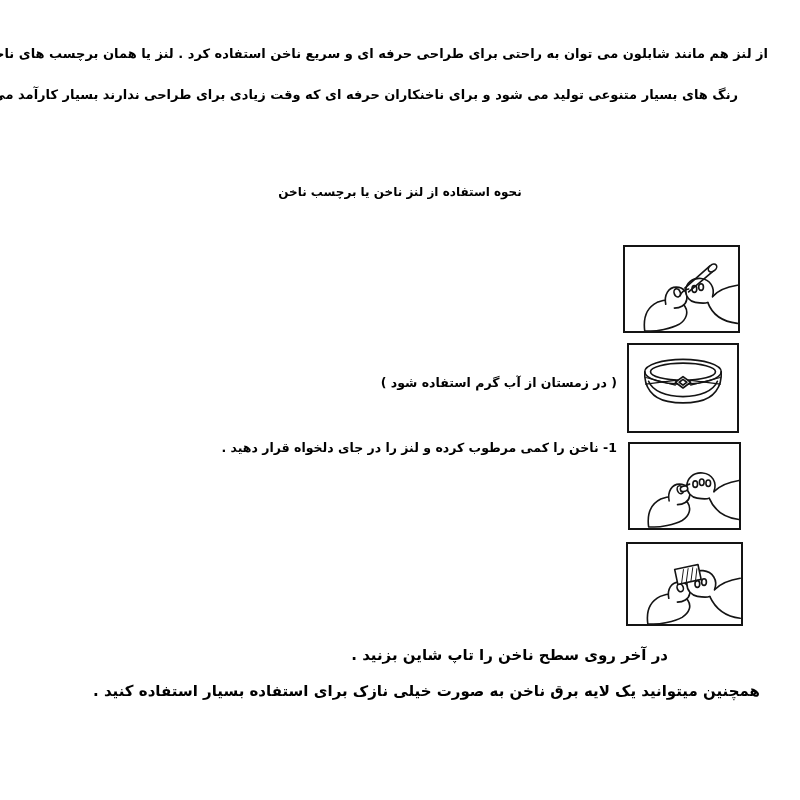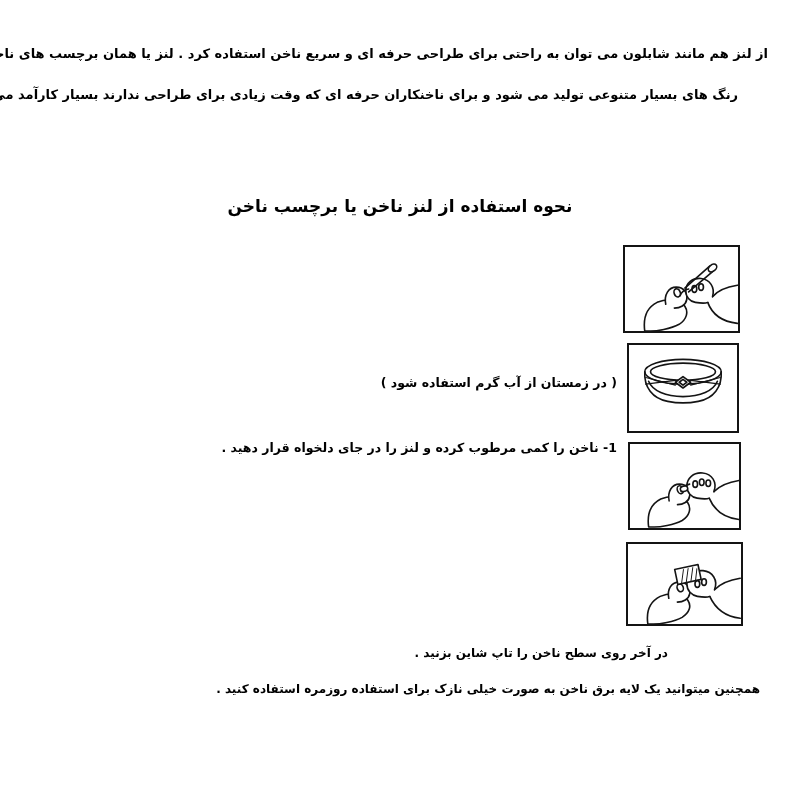--- a/index.html
+++ b/index.html
@@ -16,27 +16,27 @@
     margin:0;
     white-space:nowrap;
     direction:rtl;
     unicode-bidi:embed;
     font-weight:bold;
     color:#000000;
     line-height:1.25;
   }
   .intro-line{font-size:13px;}
   .heading{
-    font-size:17px;
-    top:196px;left:0;width:100%;
+    font-size:12px;
+    top:185px;left:0;width:100%;
     text-align:center;
     letter-spacing:0.5px;
   }
   .step-text{font-size:12.5px;}
-  .outro-line{font-size:12px;}
+  .outro-line{font-size:15px;}
   .fig-box{
     position:absolute;
     border:2px solid #141414;
     background:#ffffff;
     box-sizing:border-box;
   }
   .fig-box svg{display:block;width:100%;height:100%;}
 </style>
 </head>
 <body>
@@ -118,15 +118,15 @@
             <path d="M54,40 L59,26 M59,40 L64,26 M64,40 L69,26 M69,40 L73,28" fill="none"></path>
           </g>
         </g>
         <ellipse cx="72" cy="42" rx="2.5" ry="3.5"></ellipse>
         <ellipse cx="79" cy="40" rx="2.5" ry="3.5"></ellipse>
       </g>
     </svg>
   </div>
 
   <p class="txt outro-line" style="top:646px;right:132px;">در آخر روی سطح ناخن را تاپ شاین بزنید .</p>
-  <p class="txt outro-line" style="top:682px;right:40px;">همچنین میتوانید یک لایه برق ناخن به صورت خیلی نازک برای استفاده روزمره استفاده کنید .</p>
+  <p class="txt outro-line" style="top:682px;right:40px;">همچنین میتوانید یک لایه برق ناخن به صورت خیلی نازک برای استفاده بسیار استفاده کنید .</p>
 
 </div>
 
 </body></html>

